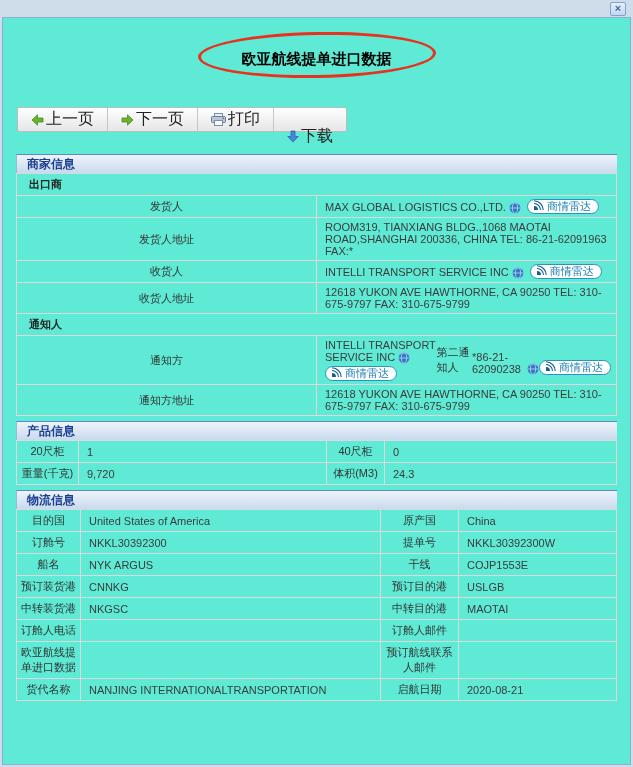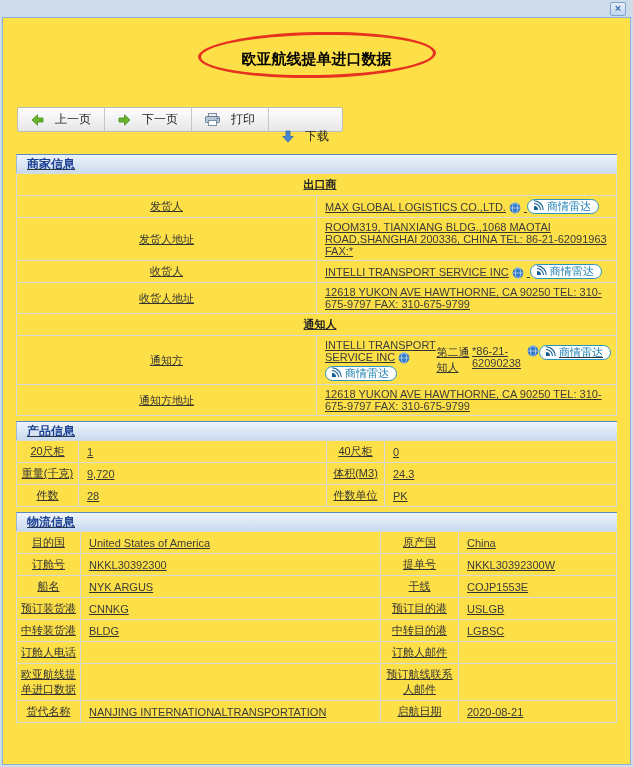--- a/index.html
+++ b/index.html
@@ -9,69 +9,69 @@
     font-size:11px; color:#333; background:#cfdcea; overflow:hidden; position:relative;
   }
   .titlebar { position:absolute; top:0; left:0; right:0; height:17px; background:#cfdcea; }
   .close-btn {
     position:absolute; top:2px; right:7px; width:16px; height:14px;
     background:linear-gradient(#e7f0fa,#c2d6ec); border:1px solid #7fa3cc; border-radius:2px;
     color:#3d6cab; font-weight:bold; font-size:11px; line-height:11px; text-align:center; cursor:pointer;
   }
   .dialog {
     position:absolute; top:17px; left:2px; right:2px; bottom:2px;
-    background:#fde047; border:1px solid #8ab0d6; overflow:hidden;text-decoration:underline;
+    background:#5eead4; border:1px solid #8ab0d6; overflow:hidden;
   }
   .title-wrap { position:relative; height:75px; }
   .ellipse {
     position:absolute; left:50%; top:14px; transform:translateX(-50%) rotate(-1deg);
     width:238px; height:46px; border:3px solid #e6321f; border-radius:50%;
   }
   .page-title {
     position:absolute; left:0; right:0; top:32px; text-align:center;
     font-size:15px; font-weight:bold; color:#000;
   }
   .toolbar {
     display:inline-flex; margin:14px 0 0 14px; border:1px solid #bcbcbc; border-radius:2px;
     background:linear-gradient(#fefefe,#e6e6e6); height:25px; align-items:stretch;
   }
   .tb-btn {
-    display:flex; align-items:center; gap:11px; padding:0 13px; cursor:pointer;
-    border-right:1px solid #c6c6c6; font-size:12px; color:#222;
+    display:flex; align-items:center; gap:2px; padding:0 13px; cursor:pointer;
+    border-right:1px solid #c6c6c6; font-size:16px; color:#222;
   }
   .tb-btn:last-child { border-right:none;margin-top:28px; }
   .tb-btn .ic { display:inline-flex; }
   .content { padding:8px 13px; margin-top:9px; }
   .sec-header {
     height:19px; line-height:18px; padding-left:10px; font-size:12px; font-weight:bold; color:#1a3f92;
     background:linear-gradient(#eef4fb,#c9daee); border-top:1px solid #5d89c8; border-left:1px solid #9db9da;
     margin-top:5px;
   }
   table { width:100%; border-collapse:collapse; table-layout:fixed; }
   td { border:1px solid #dadada; padding:3px 5px; vertical-align:middle; word-wrap:break-word; }
   td.lbl { text-align:center; color:#333; padding:3px 2px; }
   td.val { text-align:left; padding-left:8px; color:#3c3c3c; }
   td.sub { font-weight:bold; color:#222; padding-left:12px; height:20px; }
-  .m-tbl td:first-child { width:64px;text-align:center; }
+  .m-tbl td:first-child { width:64px; }
   .p-tbl td:nth-child(1) { width:62px; }
   .p-tbl td:nth-child(3) { width:58px; }
   .p-tbl td:nth-child(4) { width:232px; }
   .l-tbl td:nth-child(1) { width:64px; }
   .l-tbl td:nth-child(3) { width:78px; }
   .l-tbl td:nth-child(4) { width:158px; }
   .badge {
     display:inline-flex; align-items:center; gap:3px; border:1px solid #2a93c0; border-radius:9px;
     padding:0 7px 1px 5px; color:#1d7fb2; font-size:11px; height:15px; cursor:pointer;
     background:#fff; white-space:nowrap;
   }
   .inline-ic { display:inline-flex; vertical-align:middle; margin:0 3px; }
   .notify-cell { display:flex; align-items:center; }
   .notify-left { width:50%; }
   .notify-left .line2 { margin-top:2px; }
-  .notify-right { display:flex; align-items:flex-start; }
+  .notify-right { display:flex; align-items:flex-end; }
   .sn-label { color:#333; }
 </style>
 </head>
 <body>
 
 <div class="titlebar">
   <div class="close-btn">×</div>
 </div>
 
 <div class="dialog">
@@ -242,26 +242,20 @@
         <td class="val">1</td>
         <td class="lbl">40尺柜</td>
         <td class="val">0</td>
       </tr>
       <tr>
         <td class="lbl">重量(千克)</td>
         <td class="val">9,720</td>
         <td class="lbl">体积(M3)</td>
         <td class="val">24.3</td>
       </tr>
-      <tr>
-        <td class="lbl">件数</td>
-        <td class="val">28</td>
-        <td class="lbl">件数单位</td>
-        <td class="val">PK</td>
-      </tr>
     </tbody>
       </table>
 
     <div class="sec-header">物流信息</div>
     <table class="l-tbl">
       <tbody>
           <tr>
         <td class="lbl">目的国</td>
         <td class="val">United States of America</td>
         <td class="lbl">原产国</td>
@@ -280,23 +274,23 @@
         <td class="val">COJP1553E</td>
       </tr>
       <tr>
         <td class="lbl">预订装货港</td>
         <td class="val">CNNKG</td>
         <td class="lbl">预订目的港</td>
         <td class="val">USLGB</td>
       </tr>
       <tr>
         <td class="lbl">中转装货港</td>
-        <td class="val">BLDG</td>
+        <td class="val">NKGSC</td>
         <td class="lbl">中转目的港</td>
-        <td class="val">LGBSC</td>
+        <td class="val">MAOTAI</td>
       </tr>
       <tr>
         <td class="lbl">订舱人电话</td>
         <td class="val"></td>
         <td class="lbl">订舱人邮件</td>
         <td class="val"></td>
       </tr>
       <tr>
         <td class="lbl">欧亚航线提单进口数据</td>
         <td class="val"></td>

